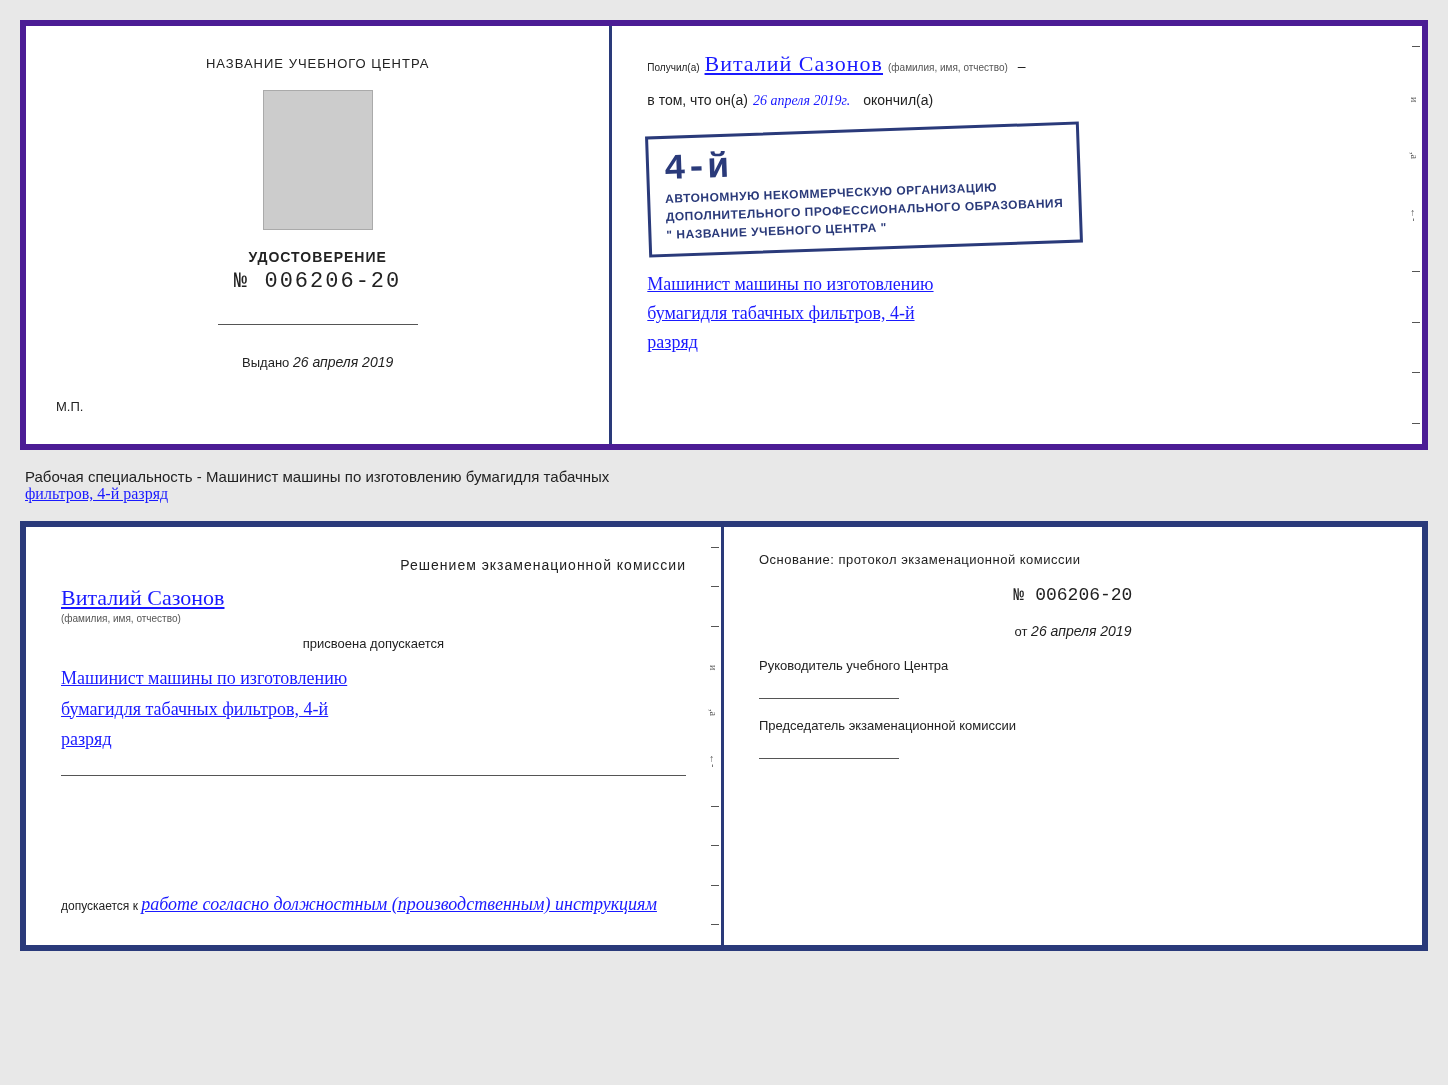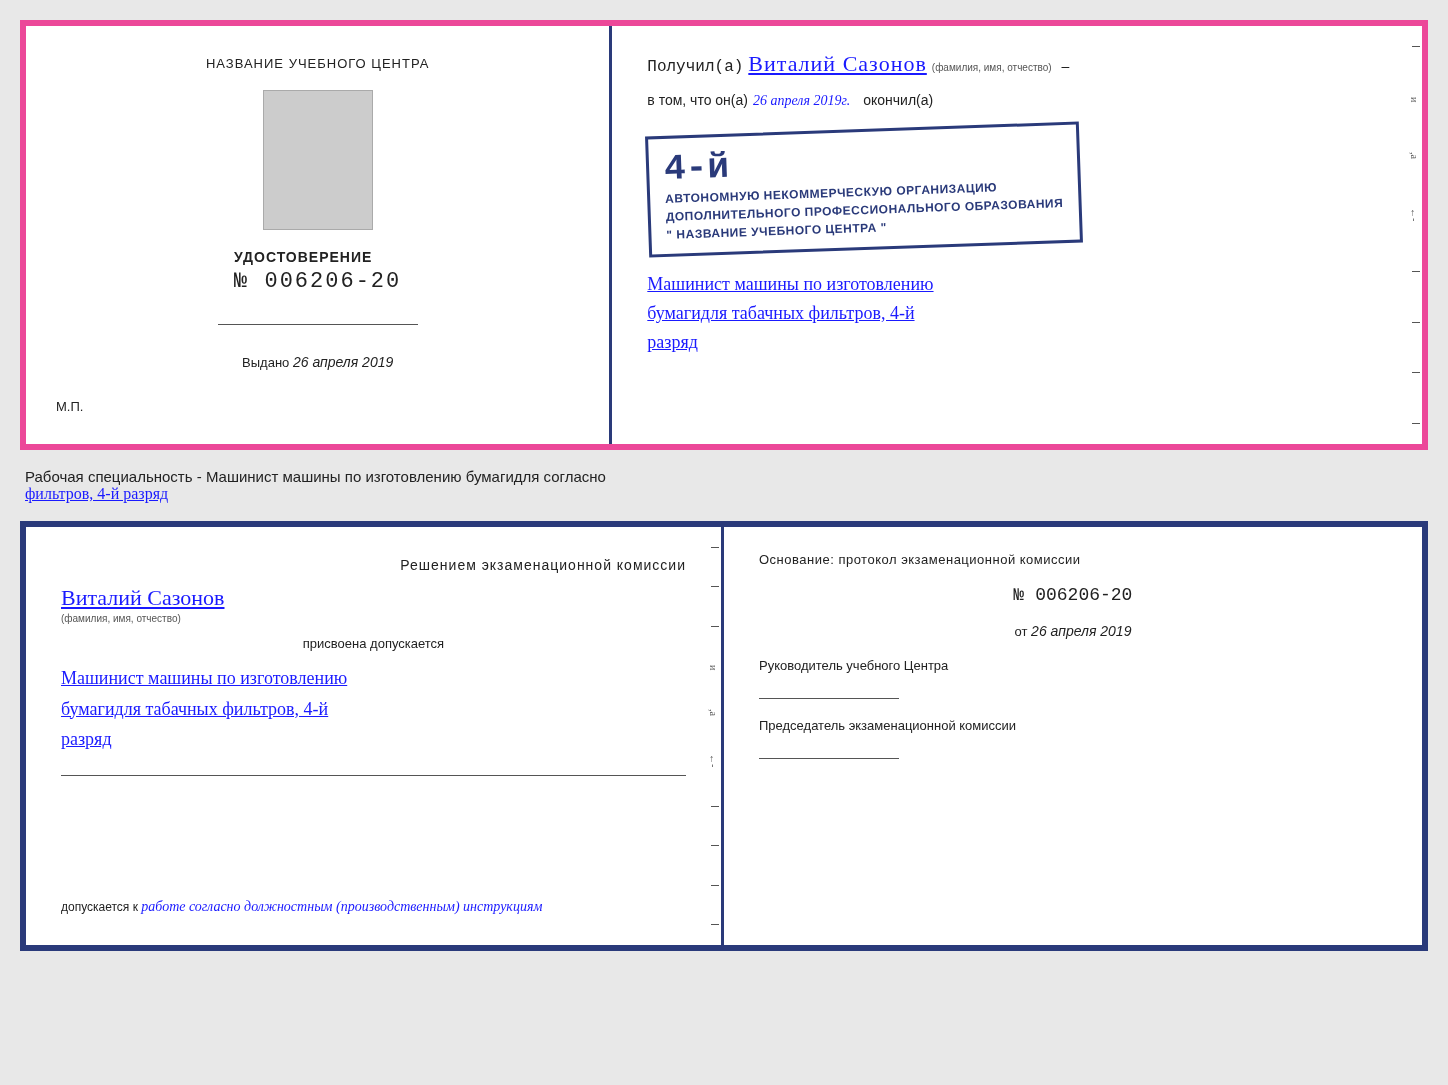--- a/index.html
+++ b/index.html
@@ -13,21 +13,21 @@
 
     .page-container {
       display: flex;
       flex-direction: column;
       gap: 10px;
     }
 
     
     .certificate-top {
       display: flex;
-      border: 6px solid #ec4899;
+      border: 6px solid #4c1d95;
       background: #fff;
       min-height: 430px;
       position: relative;
     }
 
     .cert-left {
       width: 42%;
       border-right: 3px solid #2a3a7a;
       padding: 30px 30px;
       display: flex;
@@ -49,21 +49,21 @@
     .label-center {
       text-align: center;
       font-size: 13px;
       letter-spacing: 1px;
       color: #222;
       font-family: Arial, sans-serif;
       font-weight: normal;
     }
 
     .udost-block {
-      text-align: left;
+      text-align: center;
     }
 
     .udost-title {
       font-family: Arial, sans-serif;
       font-size: 14px;
       letter-spacing: 1px;
       font-weight: bold;
       color: #222;
     }
 
@@ -257,23 +257,24 @@
 
     .dopuskaetsya-block {
       margin-top: auto;
       font-family: Arial, sans-serif;
       font-size: 12px;
       color: #222;
     }
 
     .dopusk-italic {
       font-style: italic;
-      color: #1a1aff;
-      font-family: 'Segoe Script', 'Brush Script MT', cursive;
-      font-size: 14px;
+      text-decoration: underline;
+      color: #1a1aff;
+      font-family: 'Segoe Script', 'Brush Script MT', cursive;
+      font-size: 18px;
     }
 
     .osnov-label {
       font-family: Arial, sans-serif;
       font-size: 13px;
       letter-spacing: 0.5px;
       color: #222;
     }
 
     .protocol-number {
@@ -357,21 +358,21 @@
         <span>Выдано</span>
         <span class="vydano-value">26 апреля 2019</span>
       </div>
 
       <div class="mp-label">М.П.</div>
     </div>
 
     <div class="cert-right">
 
       <div class="poluchil-line">
-        <span style="font-family:Liberation Mono, monospace; font-size:16px;">Получил(а)</span>
+        <span style="font-family:Liberation Sans, sans-serif; font-size:10px;">Получил(а)</span>
         <span class="handwritten-name">Виталий Сазонов</span>
         <span style="font-size:10px; color:#555; font-family:Arial,sans-serif;">(фамилия, имя, отчество)</span>
         <span style="font-size:14px; margin-left:5px;">–</span>
       </div>
 
       <div class="vtom-line">
         <span style="font-family:Arial,sans-serif; font-size:14px;">в том, что он(а)</span>
         <span class="date-handwritten">26 апреля 2019г.</span>
         <span style="font-family:Arial,sans-serif; font-size:14px; margin-left:8px;">окончил(а)</span>
       </div>
@@ -400,21 +401,21 @@
         <span style="font-size:10px; color:#555; writing-mode:vertical-rl;">←-</span>
         <span class="mark-dash"></span>
         <span class="mark-dash"></span>
         <span class="mark-dash"></span>
         <span class="mark-dash"></span>
       </div>
     </div>
   </div>
 
   <div class="middle-text">
-    <span>Рабочая специальность - Машинист машины по изготовлению бумагидля согласно</span>
+    <span>Рабочая специальность - Машинист машины по изготовлению бумагидля табачных</span>
     <br>
     <span class="underline-text">фильтров, 4-й разряд</span>
   </div>
 
   <div class="certificate-bottom">
 
     <div class="cert-bottom-left">
       <div class="section-title">Решением экзаменационной комиссии</div>
 
       <div class="hw-name-block">

